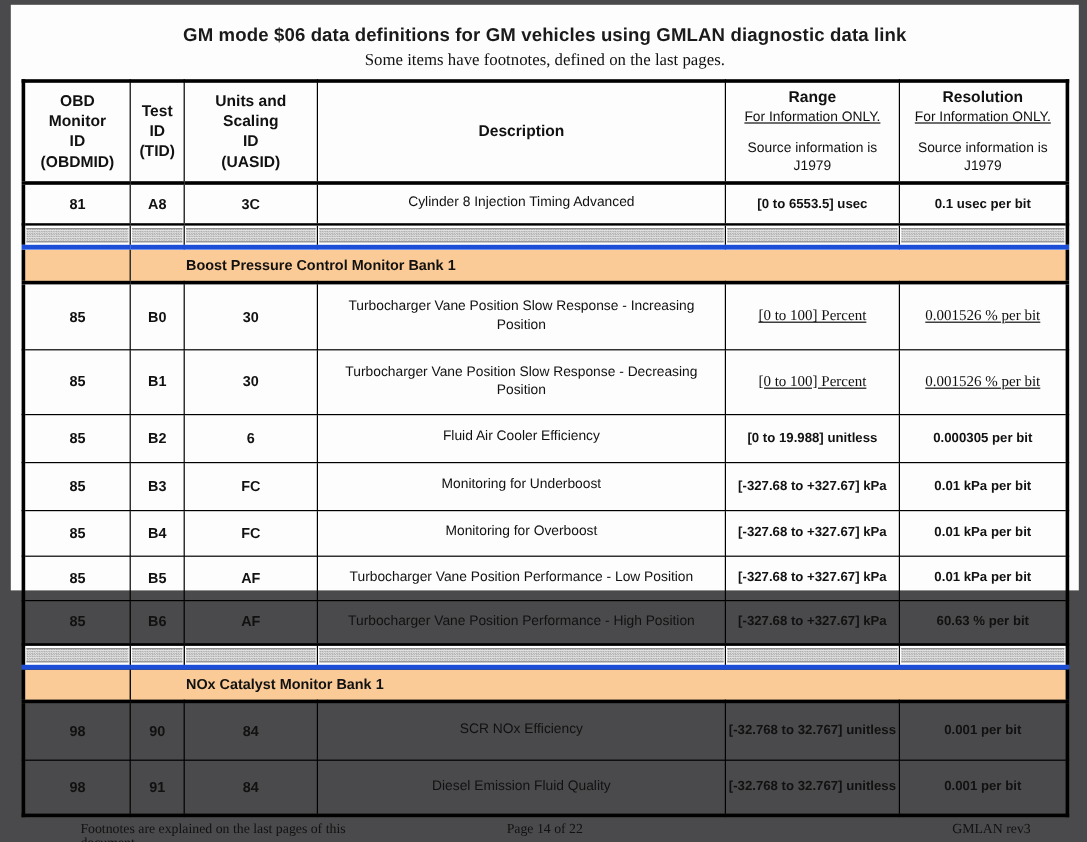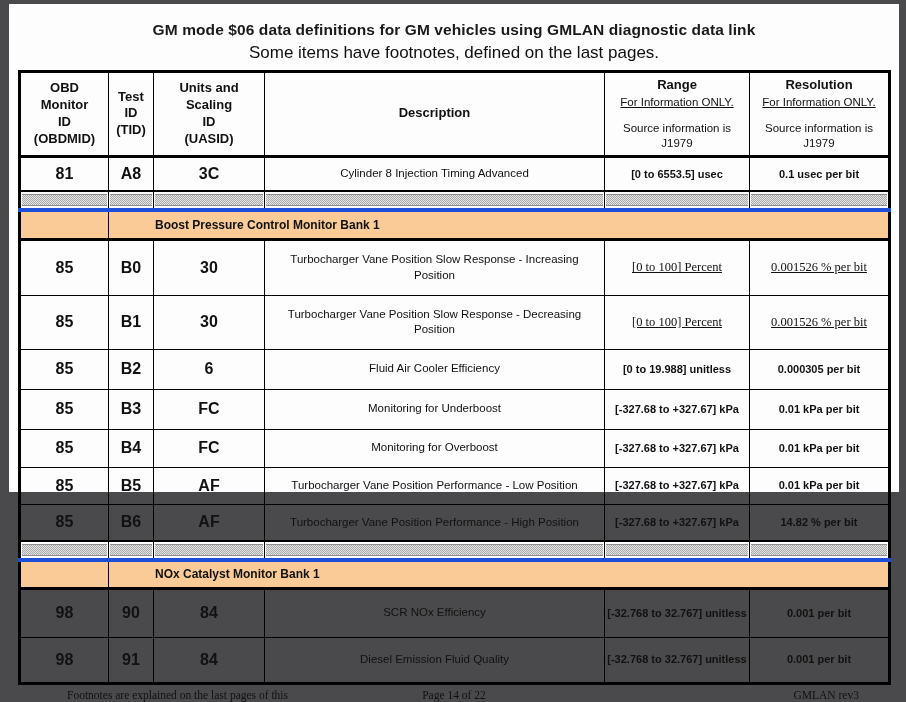--- a/index.html
+++ b/index.html
@@ -19,22 +19,22 @@
   .title {
     text-align: center;
     font-size: 15.5px;
     font-weight: bold;
     color: #1a1a1a;
     padding-top: 17px;
     letter-spacing: 0.1px;
   }
   .subtitle {
     text-align: center;
-    font-family: Liberation Sans, sans-serif;
-    font-size: 17px;
+    font-family: Liberation Serif, serif;
+    font-size: 14px;
     color: #111;
     margin-top: 4px;
   }
   table.def-table {
     border-collapse: collapse;
     table-layout: fixed;
     width: 870px;
     margin: 7px 0 0 9px;
     border: 3px solid #000;
   }
@@ -62,21 +62,21 @@
     margin-top: 1px;
   }
   .hdr-source {
     display: block;
     font-size: 11.5px;
     font-weight: normal;
     white-space: pre-line;
     margin-top: 11px;
   }
   td.c-id {
-    font-size: 16px; font-weight: bold; text-align: center; vertical-align: middle; margin-top: 32px;
+    font-size: 12px; font-weight: bold; text-align: center; vertical-align: middle; margin-top: 32px;
   }
   td.c-desc {
     font-size: 11.5px; font-weight: normal; text-align: center; vertical-align: middle;
     padding: 2px 18px; line-height: 1.35; margin-top: 40px;
   }
   td.c-val {
     font-size: 11px; font-weight: bold; text-align: center; vertical-align: middle;
     padding: 2px 2px; line-height: 1.35;
   }
   td.c-val.footnote-link {
@@ -236,21 +236,21 @@
           <td class="c-desc">Turbocharger Vane Position Performance - Low Position</td>
           <td class="c-val">[-327.68 to +327.67] kPa</td>
           <td class="c-val">0.01 kPa per bit</td>
         </tr>
         <tr style="height: 37px;">
           <td class="c-id">85</td>
           <td class="c-id">B6</td>
           <td class="c-id">AF</td>
           <td class="c-desc">Turbocharger Vane Position Performance - High Position</td>
           <td class="c-val">[-327.68 to +327.67] kPa</td>
-          <td class="c-val">14.82 % per bit</td>
+          <td class="c-val">60.63 % per bit</td>
         </tr>
         <tr class="separator-row" style="height: 16px;">
           <td>
             <div class="hatch"></div>
           </td>
           <td>
             <div class="hatch"></div>
           </td>
           <td>
             <div class="hatch"></div>

